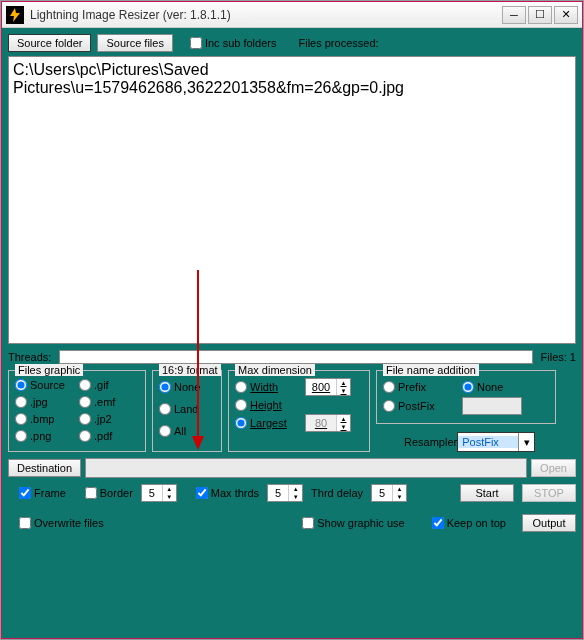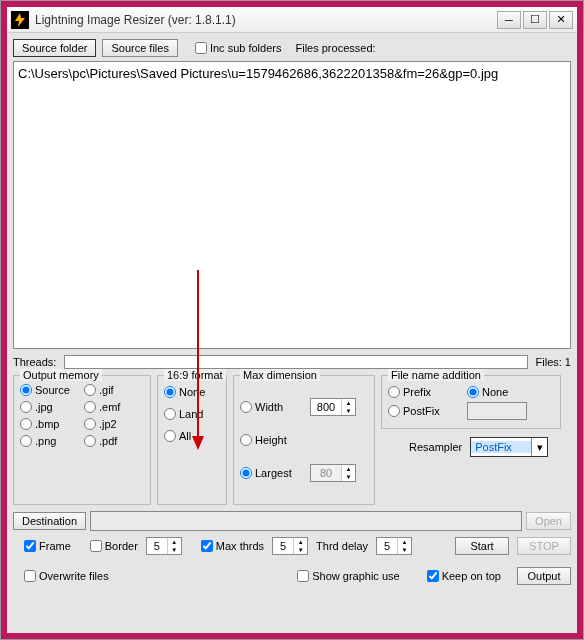--- a/index.html
+++ b/index.html
@@ -1,45 +1,45 @@
 <!DOCTYPE html>
 <html><head>
 <meta charset="utf-8">
 <style>
 * { box-sizing: border-box; margin: 0; padding: 0; }
 body { font-family: Tahoma, Arial, sans-serif; font-size: 11px; background: #999; width: 584px; height: 640px; overflow: hidden; }
-.window { width: 582px; height: 638px; background: #e5e5e5; border: 6px solid #be185d; margin: 1px; }
+.window { width: 582px; height: 638px; background: #0f766e; border: 1px solid #be185d; margin: 1px; }
 .titlebar { height: 26px; background: linear-gradient(#fdfdfd,#ececec); border-bottom: 1px solid #ccc; display: flex; align-items: center; padding: 0 4px; }
 .titlebar .icon { width: 18px; height: 18px; background: #000; display: flex; align-items: center; justify-content: center; margin-right: 6px; }
 .titlebar .icon svg { width: 14px; height: 14px; }
 .titlebar .title { flex: 1; color: #333; font-size: 12px; }
 .winbtns { display: flex; gap: 2px; }
 .winbtn { width: 24px; height: 18px; border: 1px solid #aaa; background: linear-gradient(#fafafa,#e0e0e0); display: flex; align-items: center; justify-content: center; font-size: 11px; cursor: pointer; }
 .content { padding: 6px; }
 .toprow { display: flex; align-items: center; gap: 6px; margin-bottom: 4px; }
 .btn { border: 1px solid #888; background: linear-gradient(#fafafa,#e4e4e4); padding: 2px 8px; font-size: 11px; cursor: pointer; font-family: inherit; }
 .btn-sel { border: 1px solid #333; }
 .btn-dis { color: #aaa; border-color: #bbb; }
 .chk { display: flex; align-items: center; gap: 3px; cursor: pointer; padding-left: 11px; }
 .chk input { width: 12px; height: 12px; }
-.filelist { width: 100%; height: 288px; background: #fff; border: 1px solid #888; padding: 4px; font-size: 13px; overflow: auto; }
+.filelist { width: 100%; height: 288px; background: #fff; border: 1px solid #888; padding: 4px; font-size: 16px; overflow: auto; }
 .threadrow { display: flex; align-items: center; gap: 8px; margin: 6px 0; }
 .progress { flex: 1; height: 14px; border: 1px solid #888; background: #fff; }
 .panels { display: flex; gap: 6px; }
 .fieldset { border: 1px solid #bbb; padding: 6px; position: relative; }
 .fieldset .legend { position: absolute; top: -7px; left: 6px; background: #f0f0f0; padding: 0 3px; font-size: 11px; }
 .radio { display: flex; align-items: center; gap: 3px; margin: 2px 0; cursor: pointer; }
 .radio input { width: 12px; height: 12px; }
 .outgrid { display: grid; grid-template-columns: 60px 50px; gap: 1px 4px; }
 .spin { display: inline-flex; border: 1px solid #888; background: #fff; height: 18px; }
 .spin input { border: none; width: 30px; text-align: center; font-size: 11px; font-family: inherit; }
 .spin .arrows { width: 14px; display: flex; flex-direction: column; border-left: 1px solid #ccc; }
 .spin .ar { flex: 1; font-size: 6px; display: flex; align-items: center; justify-content: center; cursor: pointer; }
 .spin.dis input { background: #f0f0f0; color: #888; }
-.maxdim .row { display: flex; align-items: center; gap: 6px; margin: 16px 0; }
+.maxdim .row { display: flex; align-items: center; gap: 6px; margin: 1px 0; text-decoration: underline; }
 .filenameadd .row { display: flex; align-items: center; gap: 21px; margin: 2px 0; }
 .txtbox { border: 1px solid #888; background: #fff; height: 18px; width: 60px; padding: 0 2px; font-size: 11px; }
 .txtbox.dis { background: #eaeaea; }
 .combo { border: 1px solid #333; background: #fff; height: 20px; display: inline-flex; align-items: center; }
 .combo .val { padding: 0 4px; color: #0060cc; background: #cde6ff; width: 60px; }
 .combo .drop { width: 16px; height: 18px; border-left: 1px solid #888; display: flex; align-items: center; justify-content: center; }
 .destrow { display: flex; align-items: center; gap: 4px; margin: 6px 0; }
 .destinput { flex: 1; height: 20px; border: 1px solid #888; background: #eaeaea; }
 .ctrlrow { display: flex; align-items: center; gap: 8px; margin: 4px 0; }
 .ctrlrow2 { display: flex; align-items: center; gap: 16px; margin: 12px 0; }
@@ -64,36 +64,36 @@
   </div>
 
   <div class="content">
     <div class="toprow">
       <button class="btn btn-sel">Source folder</button>
       <button class="btn">Source files</button>
       <label class="chk">
         <input type="checkbox" style="">
           <span>Inc sub folders</span>
       </label>
-      <span style="margin-left:8px;">Files processed:</span>
+      <span style="margin-left:16px;">Files processed:</span>
     </div>
 
     <div class="filelist">
       <div>C:\Users\pc\Pictures\Saved Pictures\u=1579462686,3622201358&amp;fm=26&amp;gp=0.jpg</div>
     </div>
 
     <div class="threadrow">
       <span>Threads:</span>
       <div class="progress"></div>
       <span>Files: 1</span>
     </div>
 
     <div class="panels">
       <div class="fieldset" style="width:138px;">
-        <div class="legend">Output memory</div>
+        <div class="legend">Files graphic</div>
         <div class="outgrid">
           <label class="radio">
               <input type="radio" name="og" checked="" style="">
               <span>Source</span>
             </label>
           <label class="radio">
               <input type="radio" name="og" style="">
               <span>.gif</span>
             </label>
           <label class="radio">
@@ -189,21 +189,21 @@
               </label>
           </div>
           <div class="row">
             <label class="radio" style="width:58px;">
                 <input type="radio" name="fna" style="">
                 <span>PostFix</span>
               </label>
             <input class="txtbox dis" style="">
           </div>
         </div>
-        <div style="display:flex;align-items:center;gap:8px;margin-top:8px;padding-left:28px;">
+        <div style="display:flex;align-items:center;margin-top:8px;padding-left:28px;">
           <span>Resampler</span>
           <div class="combo">
             <span class="val">PostFix</span>
             <span class="drop">▾</span>
           </div>
         </div>
       </div>
     </div>
 
     <div class="destrow">

